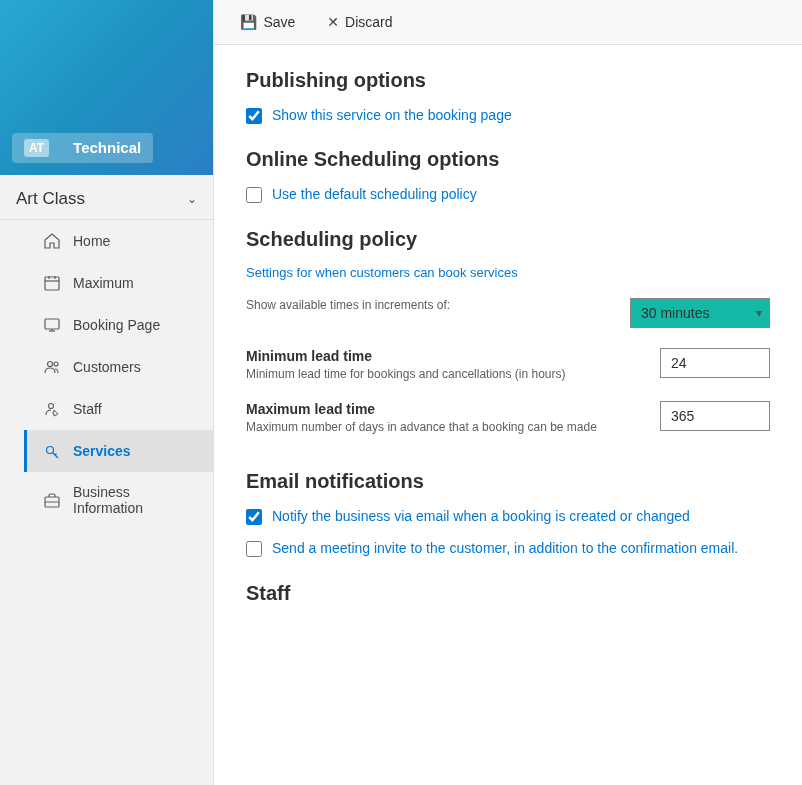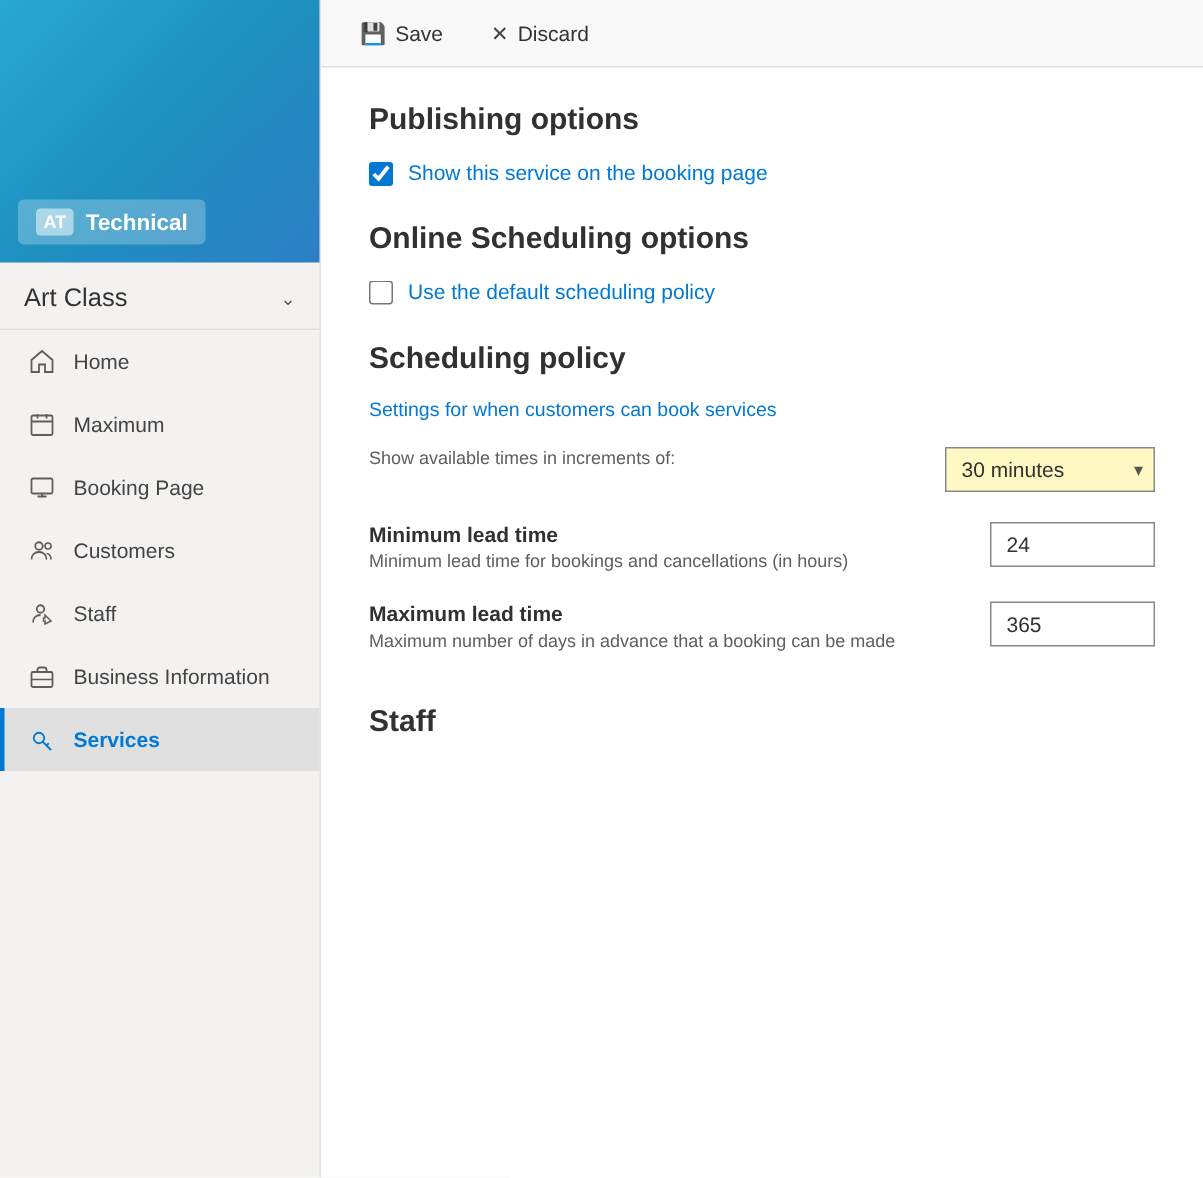--- a/index.html
+++ b/index.html
@@ -26,22 +26,21 @@
     }
 
     .sidebar-logo {
       background: rgba(255,255,255,0.25);
       border-radius: 4px;
       padding: 6px 12px;
       color: white;
       font-weight: bold;
       font-size: 15px;
       display: flex;
-      align-items: center;
-      gap: 8px;
+      gap: 24px;
     }
 
     .sidebar-logo .logo-badge {
       background: rgba(255,255,255,0.5);
       border-radius: 3px;
       padding: 2px 5px;
       font-size: 12px;
       font-weight: bold;
       color: white;
     }
@@ -67,20 +66,21 @@
 
     .nav-item {
       display: flex;
       align-items: center;
       gap: 12px;
       padding: 12px 16px;
       cursor: pointer;
       color: #444;
       font-size: 14px;
       border-left: 3px solid transparent;
+      margin-left: 24px;
     }
 
     .nav-item.active {
       background: #e0e0e0;
       border-left: 3px solid #0078d4;
       font-weight: 600;
       color: #0078d4;
     }
 
     .nav-icon {
@@ -198,21 +198,21 @@
     .form-control {
       display: flex;
       align-items: center;
     }
 
     .select-control {
       border: 1px solid #8a8886;
       padding: 6px 46px 6px 10px;
       font-size: 14px;
       color: #323130;
-      background: #fef9c3;
+      background: #14b8a6;
       cursor: pointer;
       appearance: none;
       -webkit-appearance: none;
       min-width: 140px;
       position: relative;
       background-image: none;
     }
 
     .select-wrapper {
       position: relative;
@@ -312,40 +312,40 @@
     <span class="nav-icon">
       <svg width="16" height="16" viewBox="0 0 16 16" fill="none" xmlns="http://www.w3.org/2000/svg">
         <circle cx="7" cy="5" r="2.5" stroke="#605e5c" stroke-width="1.2" fill="none"></circle>
         <path d="M2 14c0-3 2-5 5-5" stroke="#605e5c" stroke-width="1.2" fill="none"></path>
         <path d="M10 9l4 4-4 2v-2H9v-2h1V9z" stroke="#605e5c" stroke-width="1" fill="none"></path>
       </svg>
     </span>
     <span>Staff</span>
   </div>
 
+  <div class="nav-item active">
+    <span class="nav-icon">
+      <svg width="16" height="16" viewBox="0 0 16 16" fill="none" xmlns="http://www.w3.org/2000/svg">
+        <circle cx="6" cy="7" r="3.5" stroke="#0078d4" stroke-width="1.2" fill="none"></circle>
+        <path d="M8.5 9.5L14 15" stroke="#0078d4" stroke-width="1.2"></path>
+        <path d="M11 12l1.5-1.5" stroke="#0078d4" stroke-width="1.2"></path>
+      </svg>
+    </span>
+    <span style="color:#0078d4;font-weight:600;">Services</span>
+  </div>
+
   <div class="nav-item">
     <span class="nav-icon">
       <svg width="16" height="16" viewBox="0 0 16 16" fill="none" xmlns="http://www.w3.org/2000/svg">
         <rect x="1" y="5" width="14" height="10" rx="1" stroke="#605e5c" stroke-width="1.2" fill="none"></rect>
         <path d="M5 5V3.5C5 2.7 5.7 2 6.5 2h3C10.3 2 11 2.7 11 3.5V5" stroke="#605e5c" stroke-width="1.2" fill="none"></path>
         <line x1="1" y1="10" x2="15" y2="10" stroke="#605e5c" stroke-width="1"></line>
       </svg>
     </span>
     <span>Business Information</span>
-  </div>
-
-  <div class="nav-item active">
-    <span class="nav-icon">
-      <svg width="16" height="16" viewBox="0 0 16 16" fill="none" xmlns="http://www.w3.org/2000/svg">
-        <circle cx="6" cy="7" r="3.5" stroke="#0078d4" stroke-width="1.2" fill="none"></circle>
-        <path d="M8.5 9.5L14 15" stroke="#0078d4" stroke-width="1.2"></path>
-        <path d="M11 12l1.5-1.5" stroke="#0078d4" stroke-width="1.2"></path>
-      </svg>
-    </span>
-    <span style="color:#0078d4;font-weight:600;">Services</span>
   </div>
 </div>
 
 <div class="main-content">
 
   <div class="toolbar">
     <button class="toolbar-btn">
       <span style="color:#444;font-size:14px;">💾</span>
       <span>Save</span>
     </button>
@@ -407,19 +407,30 @@
         <div class="form-label-group">
           <div class="form-label">Maximum lead time</div>
           <div class="form-sublabel">Maximum number of days in advance that a booking can be made</div>
         </div>
         <div class="form-control">
           <input type="text" class="input-control" value="365" style="">
         </div>
       </div>
     </div>
 
+    <div class="email-section">
+      <div class="section-title">Email notifications</div>
+      <div class="checkbox-row">
+        <input type="checkbox" checked="" style="">
+        <label class="checkbox-label">Notify the business via email when a booking is created or changed</label>
+      </div>
+      <div class="checkbox-row">
+        <input type="checkbox" style="">
+        <label class="checkbox-label">Send a meeting invite to the customer, in addition to the confirmation email.</label>
+      </div>
+    </div>
 
     <div class="staff-section">
       <div class="section-title">Staff</div>
     </div>
 
   </div>
 </div>
 
 </body></html>

